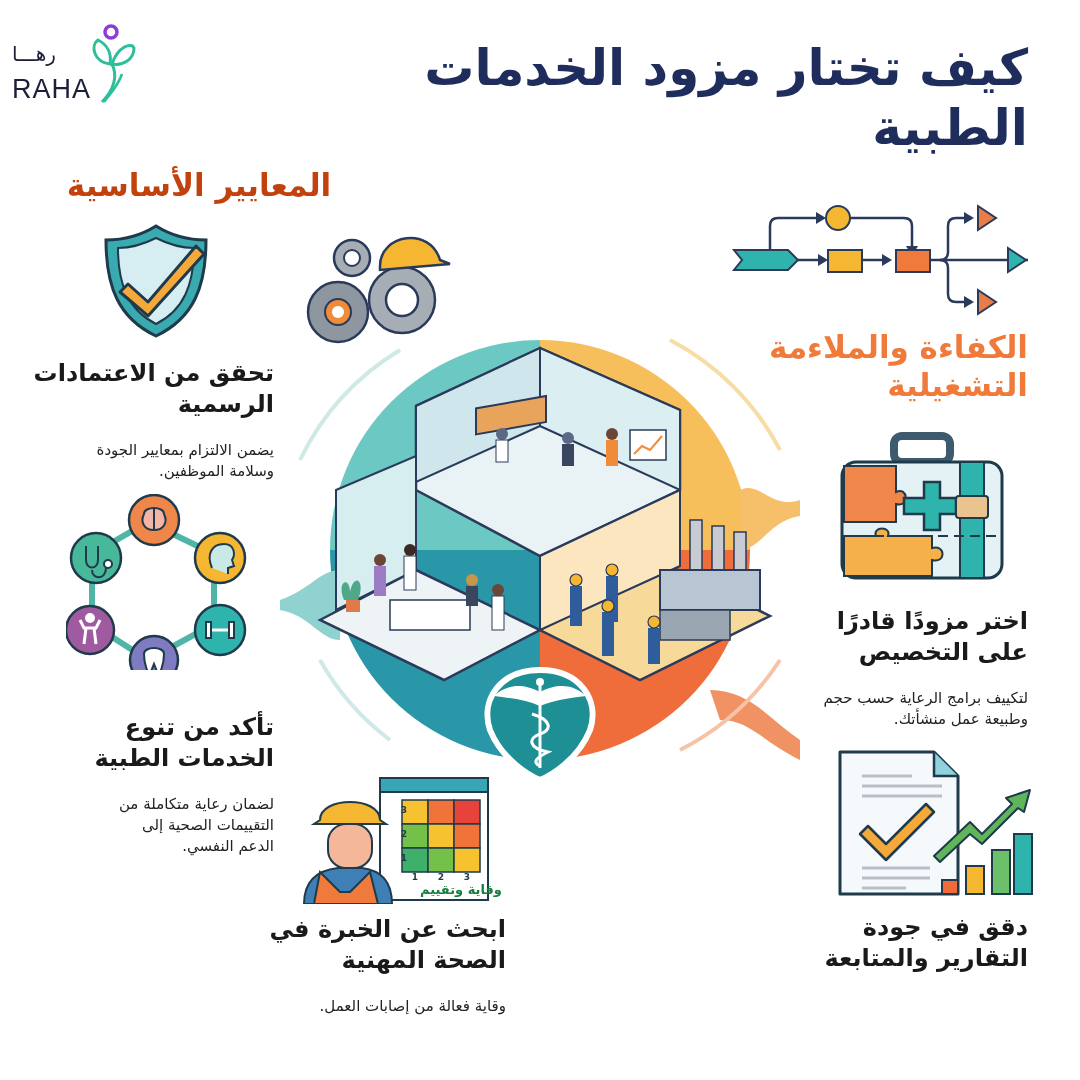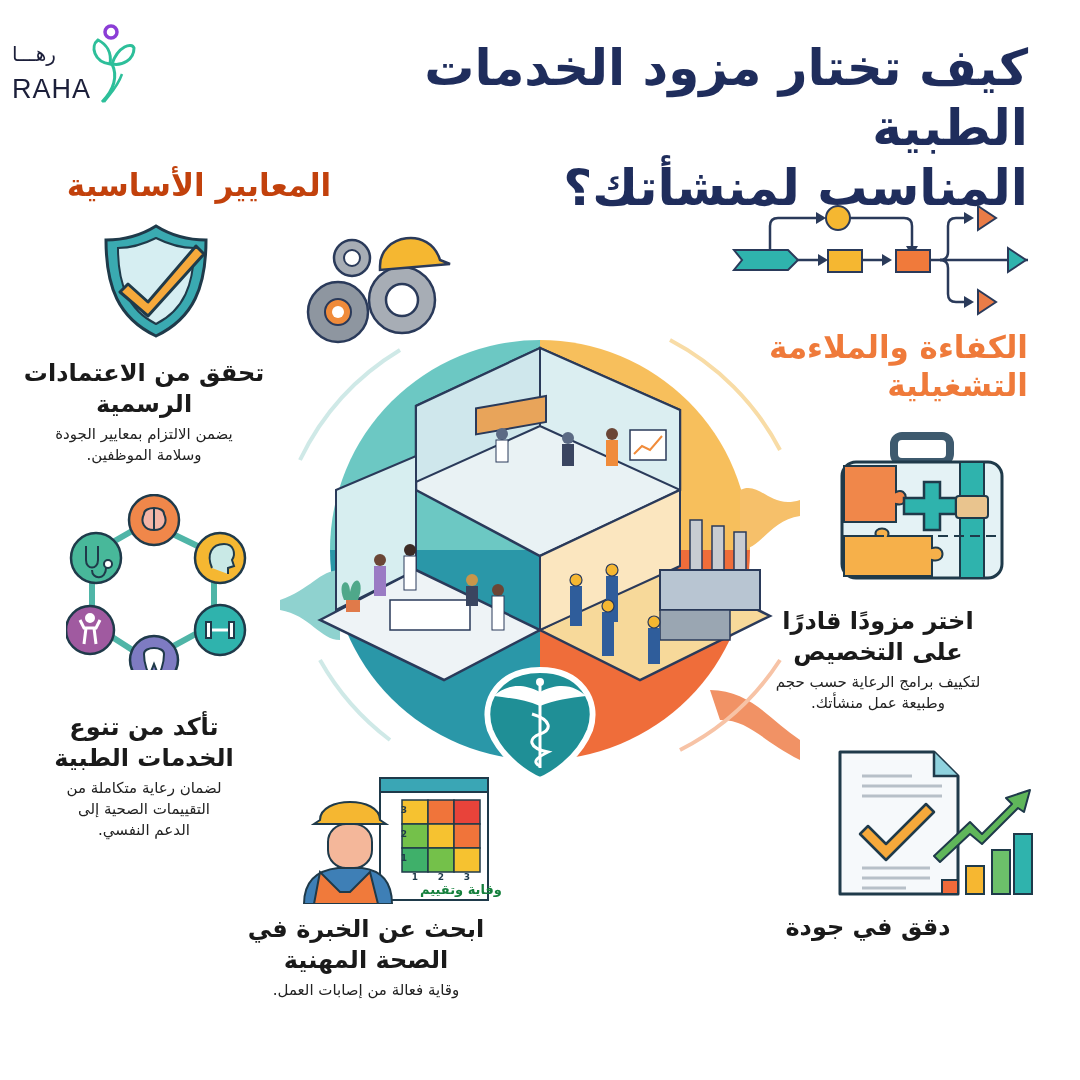--- a/index.html
+++ b/index.html
@@ -15,44 +15,43 @@
   .logo-leaf { position: absolute; left: 78px; top: 12px; width: 48px; height: 86px; }
 
   
   .title { right: 52px; top: 38px; width: 760px; color: #1f2d5c; font-weight: 700; font-size: 50px; line-height: 60px; }
 
   .section-head { font-weight: 700; font-size: 31px; line-height: 38px; }
   .sec-left { left: 60px; top: 166px; width: 278px; color: #c2410c; text-align: center; direction: rtl; }
   .sec-right { right: 52px; top: 328px; width: 330px; color: #ef7a3a; }
 
   .item-title { font-weight: 700; color: #1a1a1a; font-size: 24px; line-height: 31px; }
-  .item-desc { color: #222; font-size: 15px; line-height: 21px; margin-top: 4px; }
-
-  .card { position: absolute; direction: rtl; text-align: center; }
+  .item-desc { color: #222; font-size: 15px; line-height: 21px; margin-top: 20px; }
+
+  .card { position: absolute; direction: rtl; text-align: right; }
 
   svg { display: block; }
 </style>
 </head>
 <body>
 
 <div class="abs logo">
   <span class="logo-ar">رهـــا</span>
   <span class="logo-en">RAHA</span>
   <svg class="logo-leaf" viewBox="0 0 48 86">
     <circle cx="23" cy="8" r="6" fill="none" stroke="#8b3dd6" stroke-width="3.5"></circle>
     <path d="M22 40 C 6 38, 2 22, 10 16 C 18 20, 24 28, 22 40 Z" fill="none" stroke="#2dbf9a" stroke-width="3"></path>
     <path d="M24 40 C 30 22, 44 18, 46 24 C 46 36, 34 42, 24 40 Z" fill="none" stroke="#2dbf9a" stroke-width="3"></path>
     <path d="M24 40 C 30 52, 26 66, 14 78" fill="none" stroke="#2dbf9a" stroke-width="3"></path>
     <path d="M34 50 C 30 62, 22 70, 16 78" fill="none" stroke="#2dbf9a" stroke-width="2.5"></path>
   </svg>
 </div>
 
 <div class="abs title rtl">
   <div>كيف تختار مزود الخدمات الطبية</div>
-  <div>المناسب لمنشأتك؟</div>
 </div>
 
 <div class="abs section-head sec-left">المعايير الأساسية</div>
 <div class="abs section-head sec-right rtl">
   <div>الكفاءة والملاءمة</div>
   <div>التشغيلية</div>
 </div>
 
 <svg class="abs" style="left:728px; top:196px;" width="310" height="128" viewBox="0 0 310 128">
   <g stroke="#2a3a5a" stroke-width="2.5" fill="none">
@@ -301,14 +300,15 @@
   </div>
   <div class="item-desc">
     <div>لتكييف برامج الرعاية حسب حجم</div>
     <div>وطبيعة عمل منشأتك.</div>
   </div>
 </div>
 
 <div class="card" style="right:52px; top:912px; width:320px;">
   <div class="item-title">
     <div>دقق في جودة</div>
+    <div>التقارير والمتابعة</div>
   </div>
 </div>
 
 </body></html>

